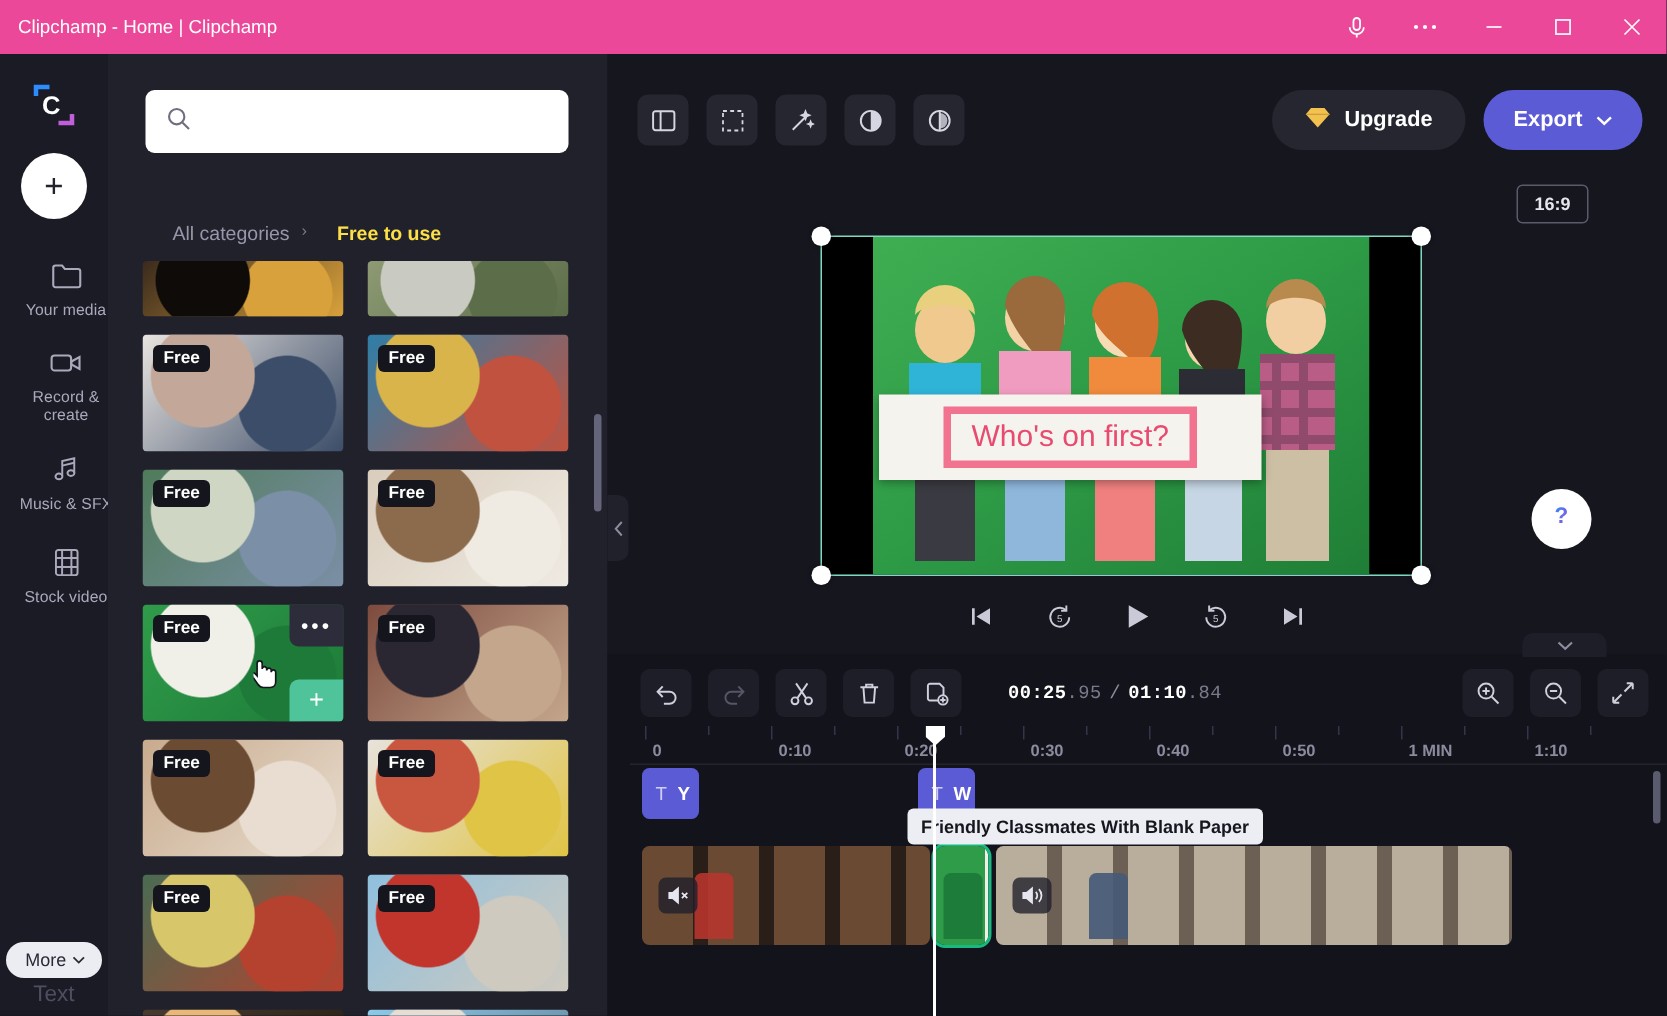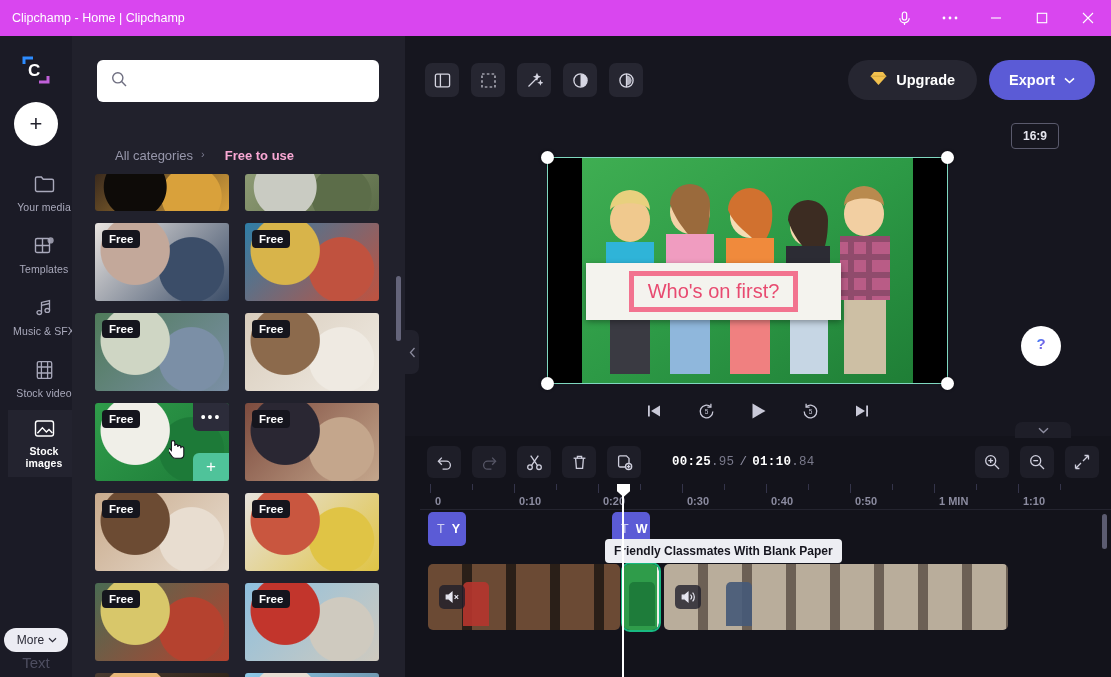--- a/index.html
+++ b/index.html
@@ -6,21 +6,21 @@
   html, body {
     width: 1111px; height: 677px;
     background: #16161f;
     font-family: "Liberation Sans", sans-serif;
     overflow: hidden;
   }
 
   
   .titlebar {
     position: absolute; top: 0; left: 0; width: 1111px; height: 36px;
-    background: #d946ef; display: flex; align-items: center;
+    background: #ec4899; display: flex; align-items: center;
   }
   .titlebar-text {
     color: #ffffff; font-size: 12.5px; margin-left: 12px; white-space: nowrap;
   }
   .titlebar-spacer { flex: 1; }
   .tb-btn {
     width: 46px; height: 36px; display: flex; align-items: center;
     justify-content: center; color: #fff;
   }
   .tb-btn svg { display: block; }
@@ -73,21 +73,21 @@
     color: #1f1f28; margin-left: 11px; width: 220px;
     font-family: "Liberation Sans", sans-serif;
   }
   .search-box input::placeholder { color: #8c8c9c; }
   .breadcrumb {
     position: absolute; top: 112px; left: 43px; display: flex; align-items: flex-start;
     gap: 8px; font-size: 13px;
   }
   .bc-root { color: #9797ab; }
   .bc-sep { color: #7c7c90; font-size: 11px; }
-  .bc-cur { color: #f9a8d4; font-weight: bold; padding-left: 12px; }
+  .bc-cur { color: #fde047; font-weight: bold; padding-left: 12px; }
 
   .grid {
     position: absolute; top: 138px; left: 23px; width: 300px; height: 539px;
     display: flex; flex-wrap: wrap; gap: 12px 16px; align-content: flex-start;
     overflow: hidden;
   }
   .card { width: 134px; height: 78px; position: relative; border-radius: 3px; overflow: hidden; }
   .card .thumb { position: absolute; inset: 0; }
   .badge {
     position: absolute; left: 7px; top: 7px; background: #15151d; color: #fff;
@@ -298,31 +298,30 @@
   <div class="rail-items">
     <div class="rail-item">
       <span class="ri-ico">
         <svg width="21" height="18" viewBox="0 0 21 18" fill="none" stroke="currentColor" stroke-width="1.4">
           <path d="M1.5 15V3.5A1.5 1.5 0 013 2h4.4l1.8 2.3H18a1.5 1.5 0 011.5 1.5V15A1.5 1.5 0 0118 16.5H3A1.5 1.5 0 011.5 15z"></path>
         </svg>
       </span>
       <span class="ri-label">Your media</span>
     </div>
 
-
     <div class="rail-item">
       <span class="ri-ico">
-        <svg width="21" height="20" viewBox="0 0 21 20" fill="none" stroke="currentColor" stroke-width="1.4">
-          <rect x="1.5" y="2.5" width="14" height="14" rx="1.6"></rect>
-          <path d="M8.5 2.5v14M1.5 9.5h14"></path>
-          <circle cx="16.6" cy="4.4" r="3.1" fill="currentColor" stroke="none" opacity=".85"></circle>
+        <svg width="22" height="16" viewBox="0 0 22 16" fill="none" stroke="currentColor" stroke-width="1.4">
+          <rect x="1.4" y="3" width="13" height="10" rx="2"></rect>
+          <path d="M14.6 7l5.4-3v8l-5.4-3z"></path>
         </svg>
       </span>
-      <span class="ri-label">Templates</span>
-    </div>
+      <span class="ri-label">Record &amp; create</span>
+    </div>
+
 
     <div class="rail-item">
       <span class="ri-ico">
         <svg width="20" height="19" viewBox="0 0 20 19" fill="none" stroke="currentColor" stroke-width="1.3">
           <path d="M7.5 14.3V4.4l8-1.9v9.6"></path>
           <ellipse cx="5.3" cy="14.6" rx="2.3" ry="1.9"></ellipse>
           <ellipse cx="13.3" cy="12.4" rx="2.3" ry="1.9"></ellipse>
           <path d="M7.5 7.4l8-1.9"></path>
         </svg>
       </span>
@@ -332,29 +331,20 @@
     <div class="rail-item">
       <span class="ri-ico">
         <svg width="17" height="20" viewBox="0 0 17 20" fill="none" stroke="currentColor" stroke-width="1.3">
           <rect x="1.3" y="1.6" width="14.4" height="16.8" rx="1.6"></rect>
           <path d="M5.4 1.6v16.8M11.6 1.6v16.8M1.3 7h14.4M1.3 13h14.4"></path>
         </svg>
       </span>
       <span class="ri-label">Stock video</span>
     </div>
 
-    <div class="rail-item active">
-      <span class="ri-ico">
-        <svg width="21" height="19" viewBox="0 0 21 19" fill="none" stroke="currentColor" stroke-width="1.4">
-          <rect x="1.5" y="2" width="18" height="15" rx="2.2"></rect>
-          <path d="M3.4 14.2l5-5.4 4 4.1 2.6-2.4 3.4 3.4"></path>
-        </svg>
-      </span>
-      <span class="ri-label">Stock images</span>
-    </div>
   </div>
 
   <div class="more-wrap">
     <div class="more-btn">
       <span>More</span>
       <svg width="9" height="6" viewBox="0 0 9 6" fill="none" stroke="currentColor" stroke-width="1.2">
           <path d="M1 1.3L4.5 4.7 8 1.3"></path>
         </svg>
     </div>
     <div class="more-ghost">Text</div>

